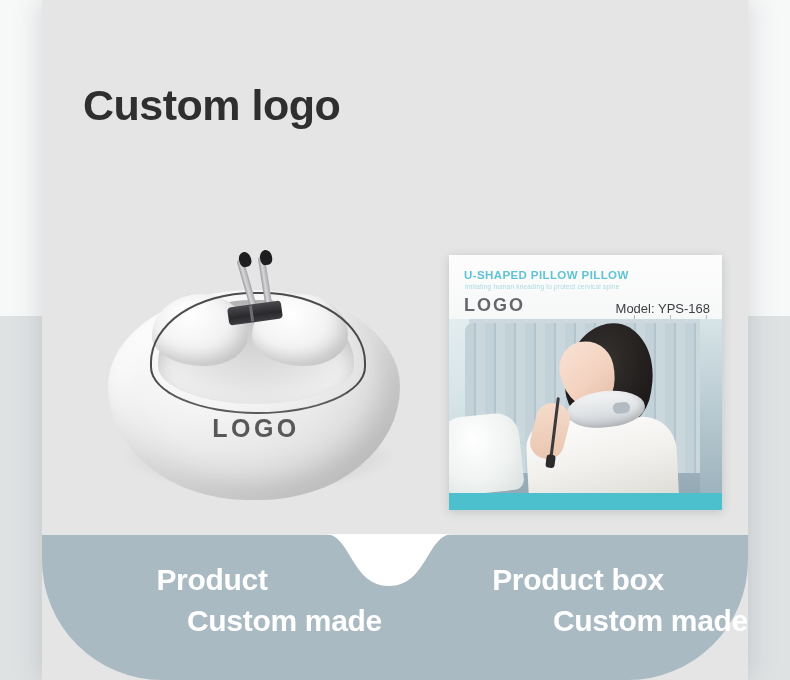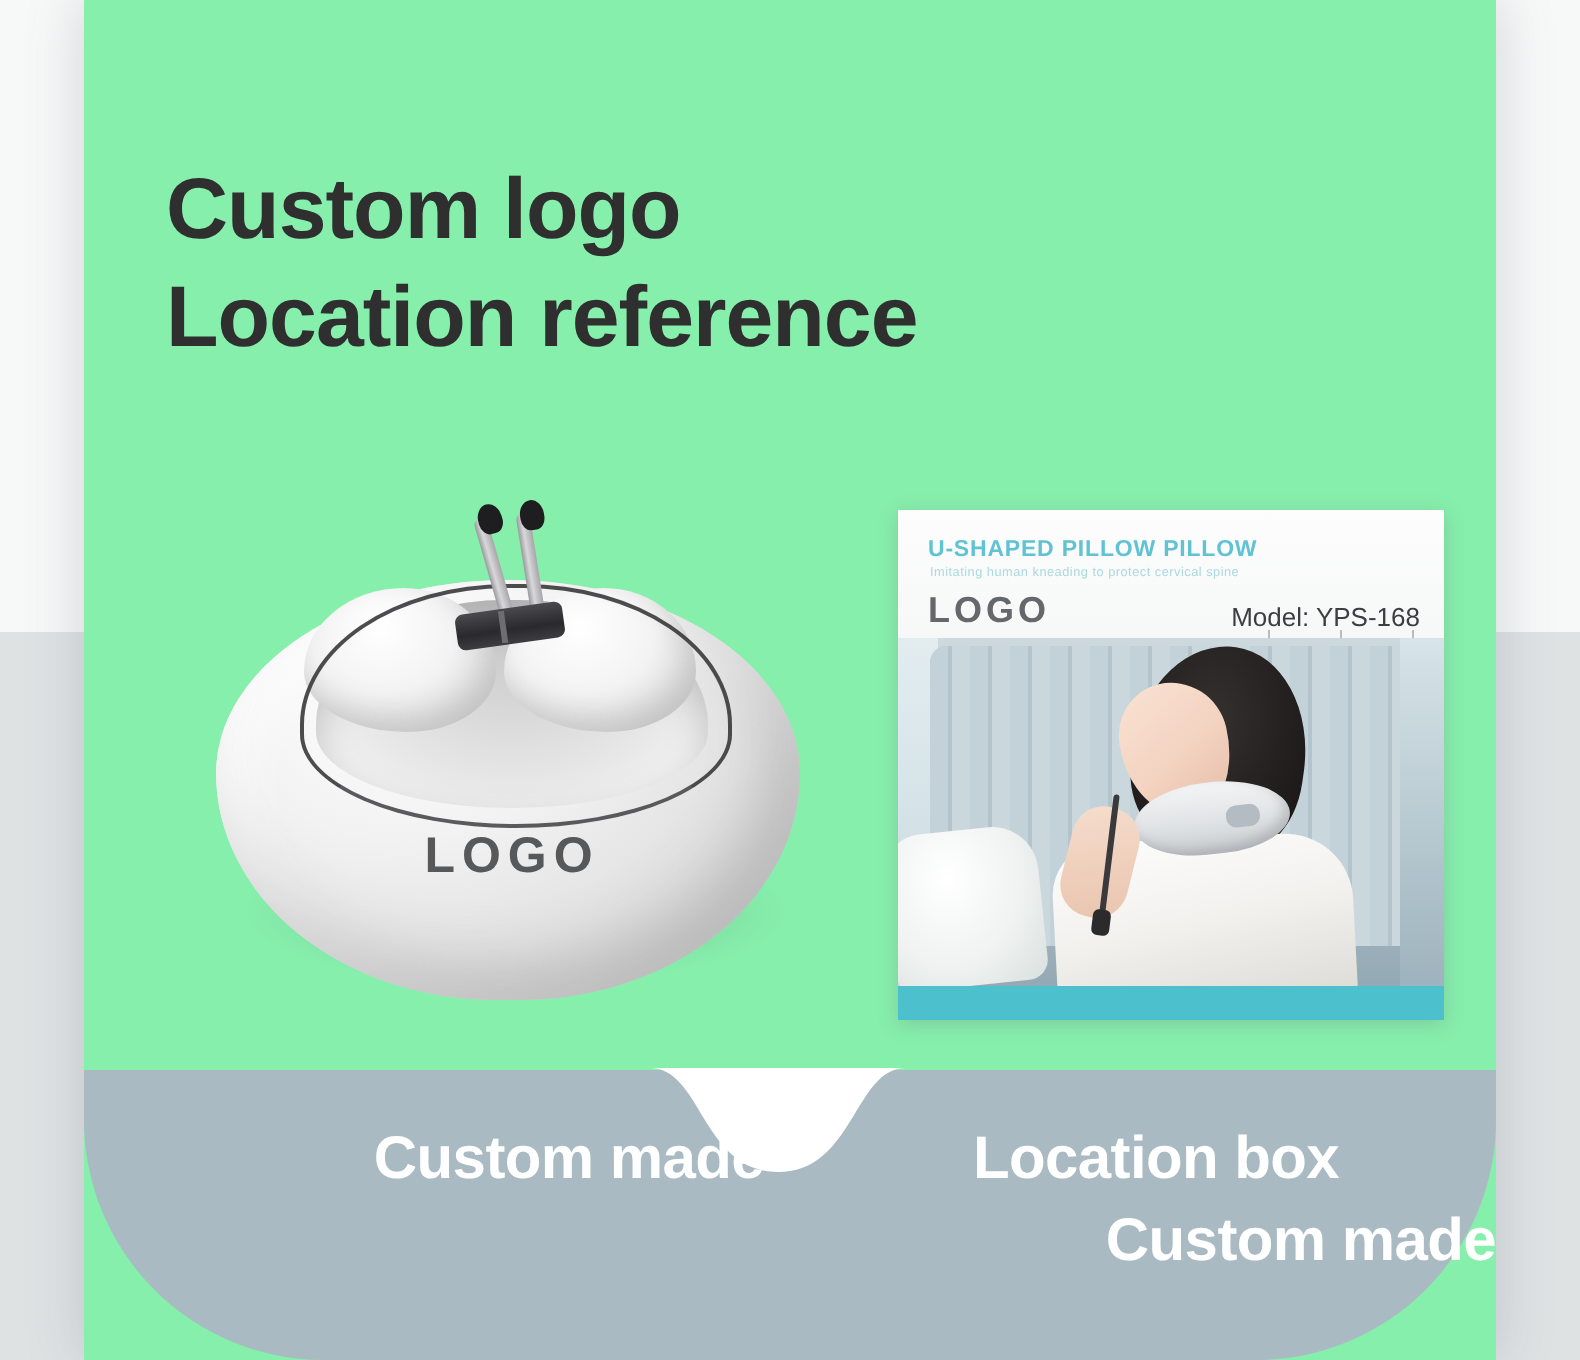--- a/index.html
+++ b/index.html
@@ -36,21 +36,21 @@
     width: 790px; height: 364px;
     background: #dfe2e3;
   }
 
   
   .card {
     position: absolute;
     left: 42px; top: 0;
     width: 706px;
     height: 680px;
-    background: #86efac;
+    background: #e5e5e5;
     box-shadow: 0 0 26px rgba(120,130,138,0.30);
     overflow: hidden;
   }
 
   
   .headline {
     position: absolute;
     left: 41px;
     top: 78px;
     color: #2f2f2f;
@@ -385,21 +385,20 @@
 
 <div class="canvas">
 
   <div class="backdrop-top"></div>
   <div class="backdrop-bottom"></div>
 
   <div class="card">
 
     <div class="headline">
       <span class="line">Custom logo</span>
-      <span class="line">Location reference</span>
     </div>
 
     <div class="product-figure">
       <div class="product-shadow"></div>
       <div class="pillow-body"></div>
       <div class="pillow-cavity"></div>
       <div class="lobe lobe-left"></div>
       <div class="lobe lobe-right"></div>
       <div class="pillow-piping"></div>
       <div class="prong prong-a"></div>
@@ -440,24 +439,25 @@
 
     <div class="caption-band">
 
       <div class="caption-notch">
         <svg width="128" height="56" viewBox="0 0 128 56">
           <path d="M0,0 C26,0 26,52 64,52 C102,52 102,0 128,0 L128,0 L0,0 Z" fill="#ffffff"></path>
         </svg>
       </div>
 
       <div class="caption-col caption-left">
+        <span class="c-title">Product</span>
         <span class="c-sub">Custom made</span>
       </div>
 
       <div class="caption-col caption-right">
-        <span class="c-title">Location box</span>
+        <span class="c-title">Product box</span>
         <span class="c-sub">Custom made</span>
       </div>
 
     </div>
 
   </div>
 </div>
 
 </body></html>

